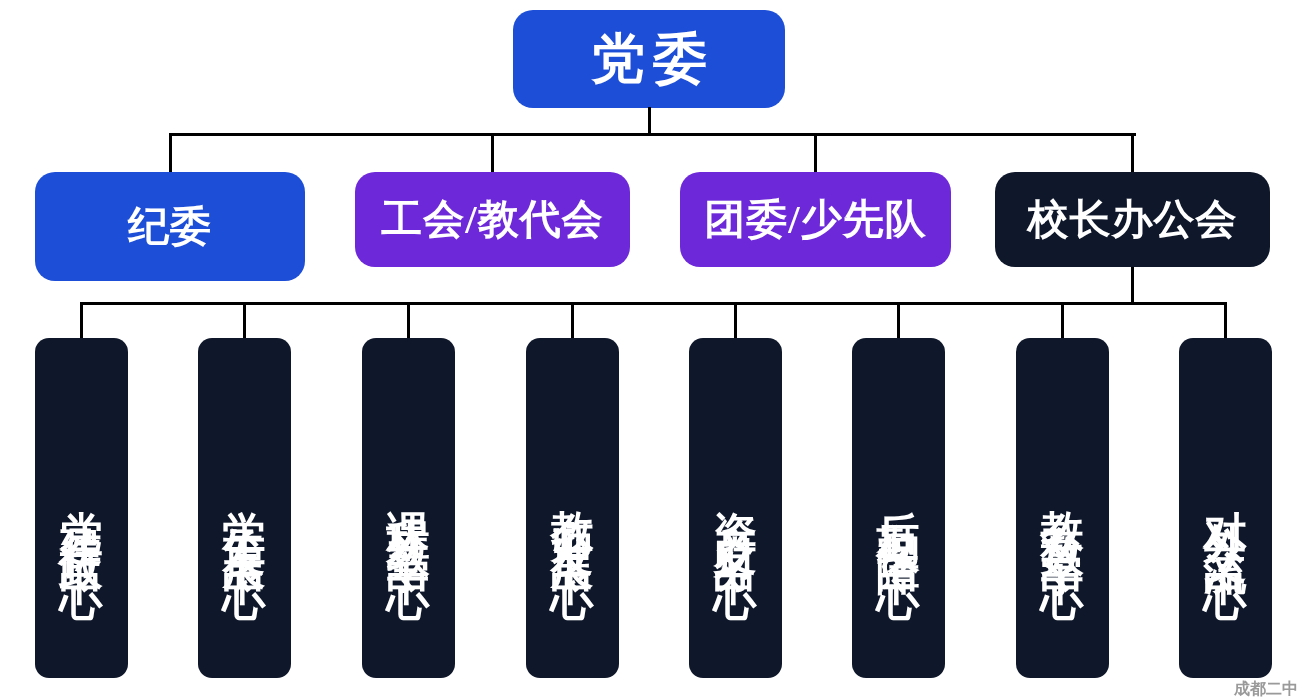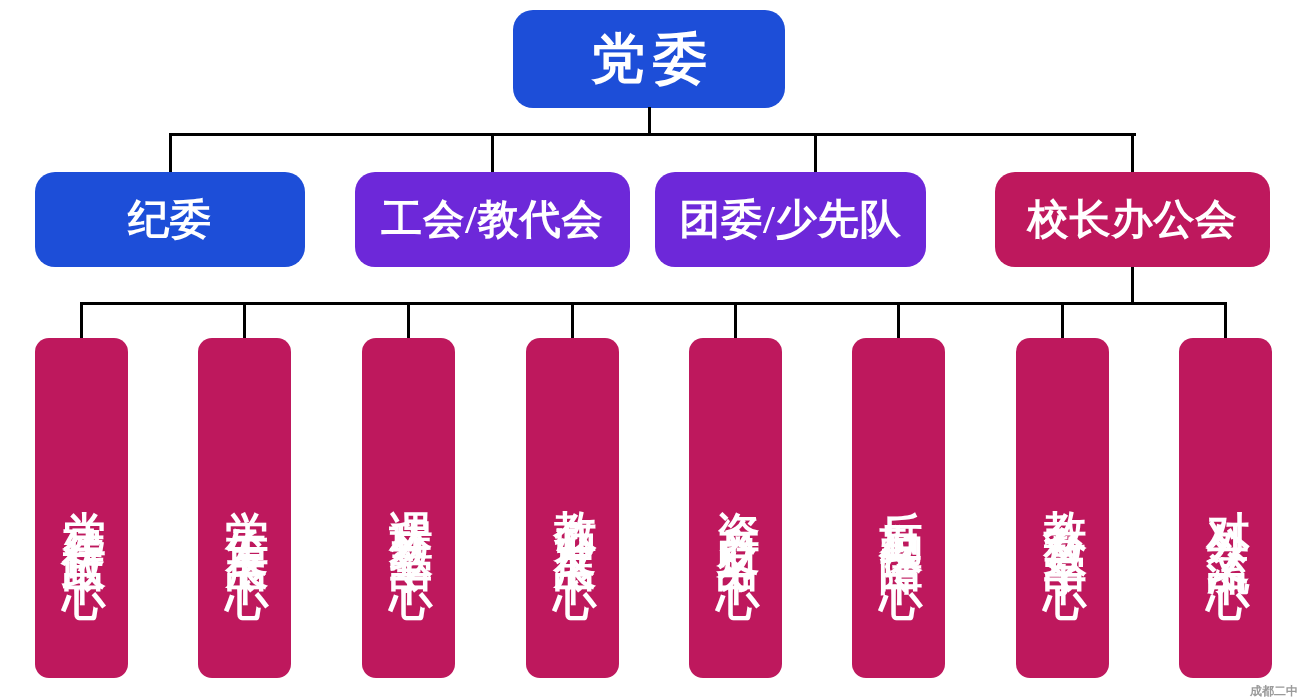--- a/index.html
+++ b/index.html
@@ -20,21 +20,21 @@
     display: flex;
     align-items: center;
     justify-content: center;
     color: #ffffff;
     font-weight: bold;
     box-sizing: border-box;
     text-align: center;
   }
   .red   { background: #1d4ed8; }
   .lblue { background: #6d28d9; }
-  .dblue { background: #be185d; font-family: Liberation Mono, monospace; }
+  .dblue { background: #0f172a; }
   .lvl1 {
     border-radius: 20px;
     font-size: 54px;
     letter-spacing: 8px;
     text-indent: 8px;
   }
   .lvl2 {
     border-radius: 20px;
     font-size: 41px;
     letter-spacing: 1px;
@@ -52,21 +52,21 @@
     white-space: nowrap;
   }
   .line {
     position: absolute;
     background: #000000;
   }
   .watermark {
     position: absolute;
     right: 2px;
     bottom: 0px;
-    font-size: 12px;
+    font-size: 16px;
     font-weight: bold;
     color: #9a9a9a;
     font-family: "Liberation Serif", "DejaVu Serif", serif;
   }
 </style>
 </head>
 <body>
 
 <div class="stage">
 
@@ -74,27 +74,27 @@
     <span>党委</span>
   </div>
 
   <div class="line" style="left:648px; top:107px; width:3px; height:28px;"></div>
   <div class="line" style="left:169px; top:133px; width:967px; height:3px;"></div>
   <div class="line" style="left:169px; top:133px; width:3px; height:39px;"></div>
   <div class="line" style="left:491px; top:133px; width:3px; height:39px;"></div>
   <div class="line" style="left:814px; top:133px; width:3px; height:39px;"></div>
   <div class="line" style="left:1131px; top:133px; width:3px; height:39px;"></div>
 
-  <div class="box red lvl2" style="left:35px; top:172px; width:270px; height:95px;">
+  <div class="box red lvl2" style="left:35px; top:172px; width:270px; height:109px;">
     <span>纪委</span>
   </div>
   <div class="box lblue lvl2" style="left:355px; top:172px; width:275px; height:95px;">
     <span>工会/教代会</span>
   </div>
-  <div class="box lblue lvl2" style="left:655px; top:172px; width:271px; height:95px;">
+  <div class="box lblue lvl2" style="left:680px; top:172px; width:271px; height:95px;">
     <span>团委/少先队</span>
   </div>
   <div class="box dblue lvl2" style="left:995px; top:172px; width:275px; height:95px;">
     <span>校长办公会</span>
   </div>
 
   <div class="line" style="left:1131px; top:267px; width:3px; height:37px;"></div>
   <div class="line" style="left:80px; top:302px; width:1147px; height:3px;"></div>
   <div class="line" style="left:80px;   top:302px; width:3px; height:37px;"></div>
   <div class="line" style="left:243px;  top:302px; width:3px; height:37px;"></div>

